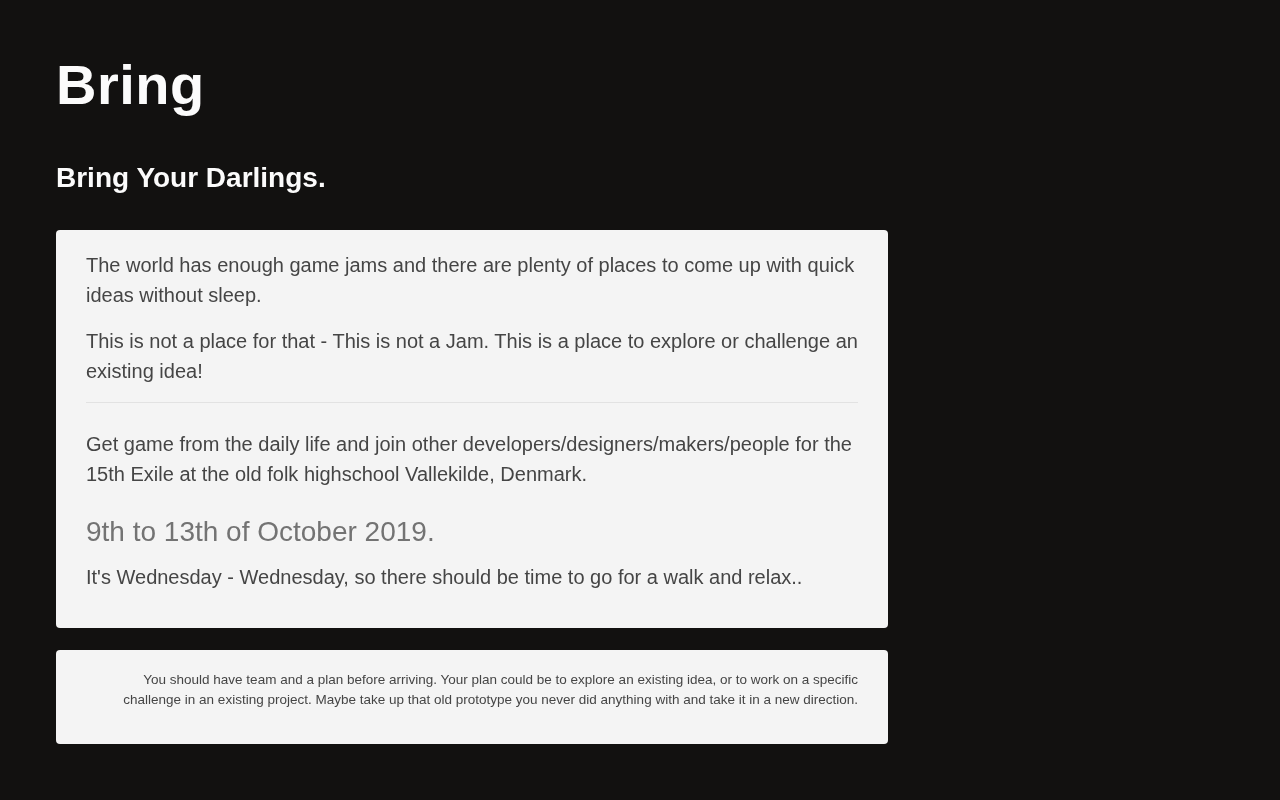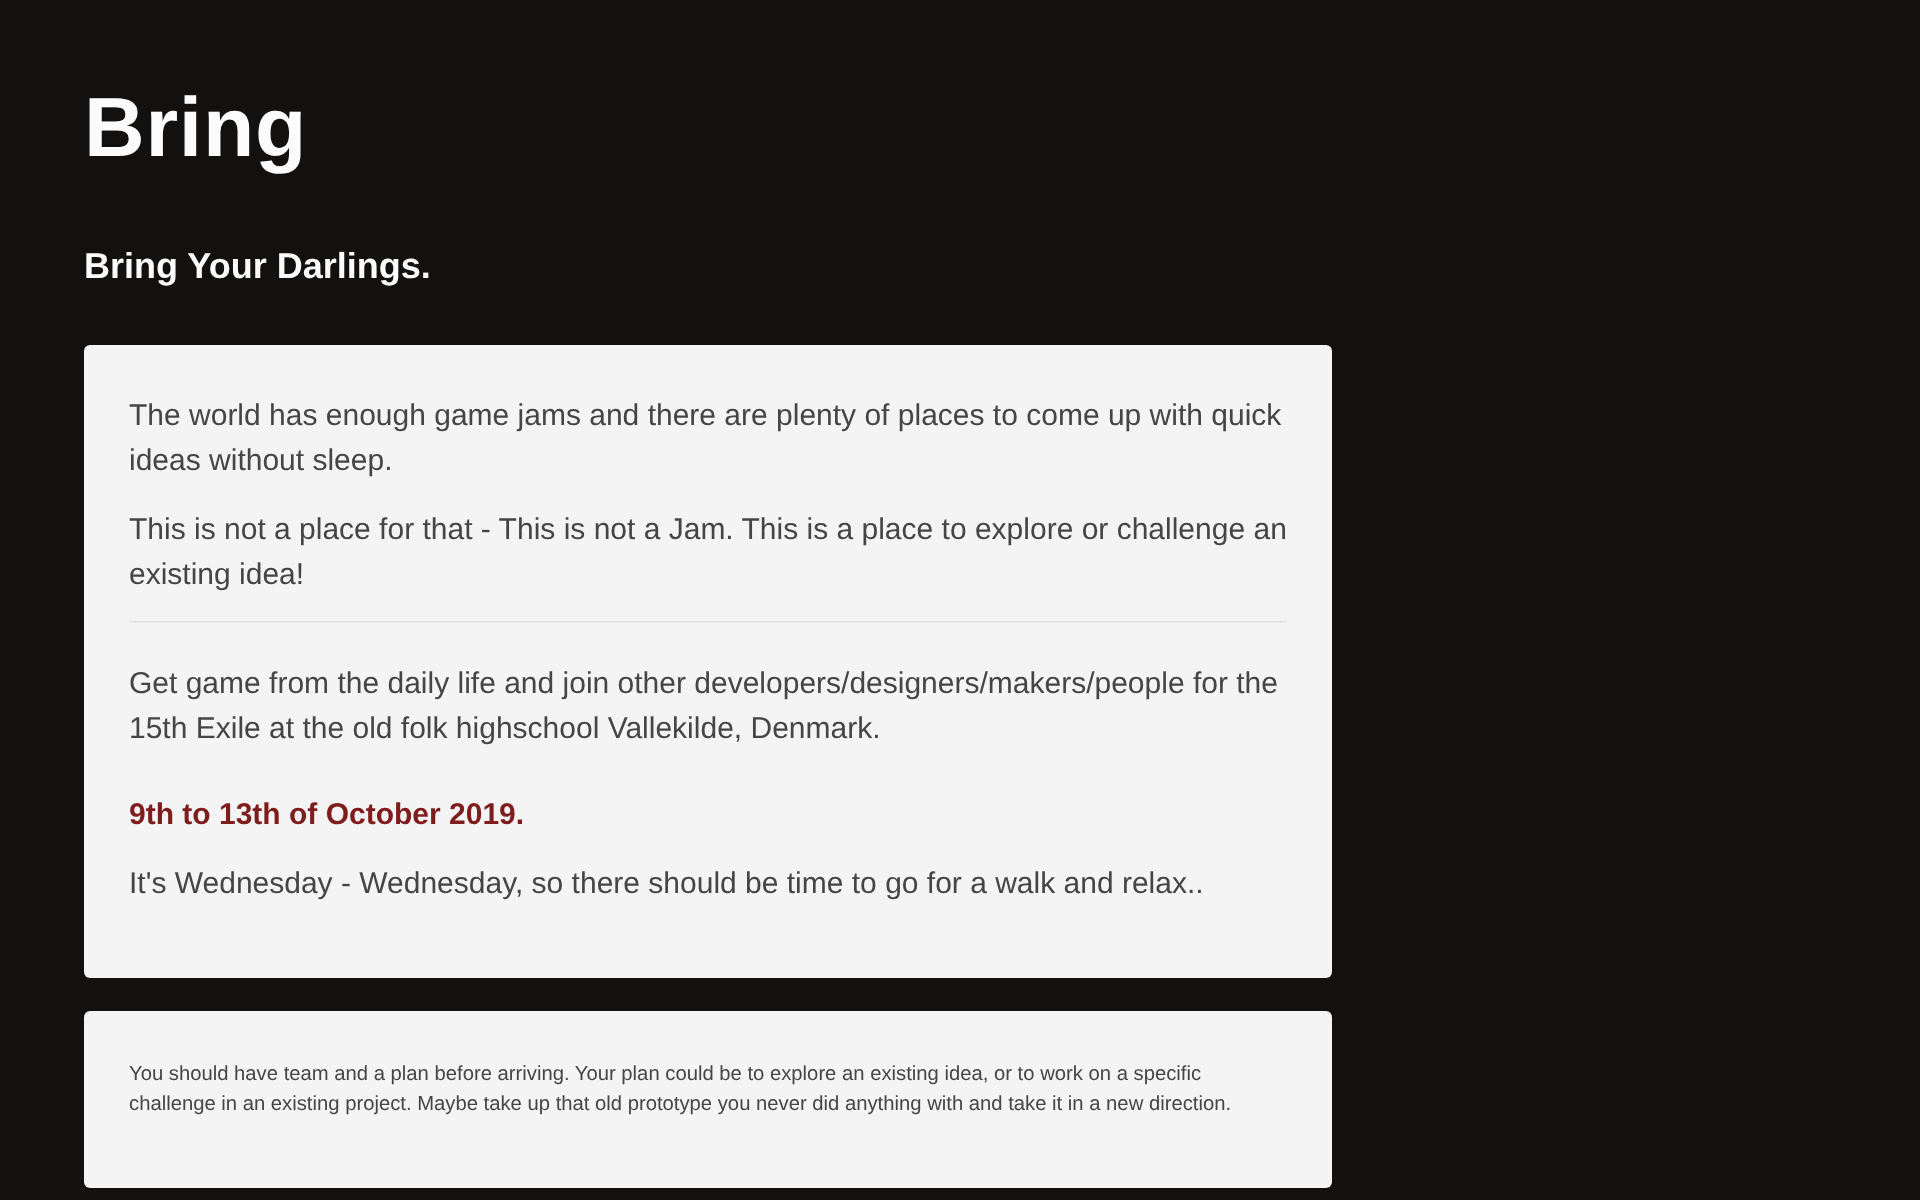--- a/index.html
+++ b/index.html
@@ -22,60 +22,61 @@
   h1.site-title {
     margin: 0;
     font-size: 56px;
     line-height: 64px;
     font-weight: bold;
     color: #fbfbfb;
     letter-spacing: 0.5px;
   }
   h2.tagline {
     margin: 45px 0 36px 0;
-    font-size: 24px;
+    font-size: 28px;
     line-height: 32px;
     font-weight: bold;
     color: #fbfbfb;
   }
   .card {
     background: #f4f4f4;
     border-radius: 4px;
-    padding: 32px 30px;
+    padding: 20px 30px;
     color: #444444;
   }
   .card + .card {
     margin-top: 22px;
   }
   .card p.body-text {
     margin: 0 0 16px 0;
     font-size: 20px;
     line-height: 30px;
     color: #454545;
   }
   .card hr.divider {
     border: 0;
     border-top: 1px solid #e2e2e2;
     margin: 0 0 26px 0;
   }
   .card h3.card-heading {
     margin: 26px 0 14px 0;
-    font-size: 20px;
+    font-size: 28px;
     line-height: 33px;
-    font-weight: bold;
-    color: #7f1d1d;
+    font-weight: normal;
+    color: #737373;
   }
   .card h3.card-heading.first {
     margin-top: 8px;
   }
   .card p.small-text {
     margin: 0 0 14px 0;
     font-size: 13.5px;
     line-height: 20px;
     color: #454545;
+    text-align: right;
   }
 </style>
 </head>
 <body>
 
 <div class="page">
 
   <h1 class="site-title">Bring</h1>
 
   <h2 class="tagline">Bring Your Darlings.</h2>

